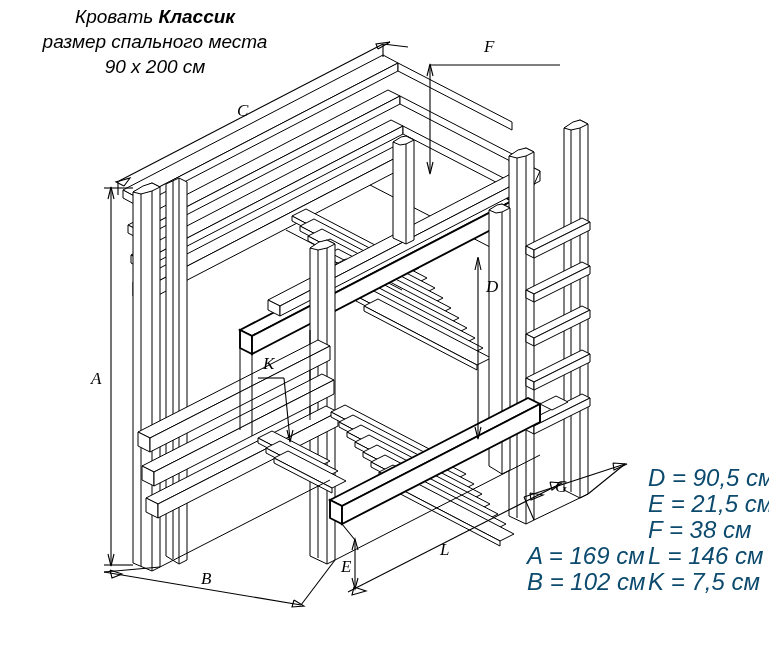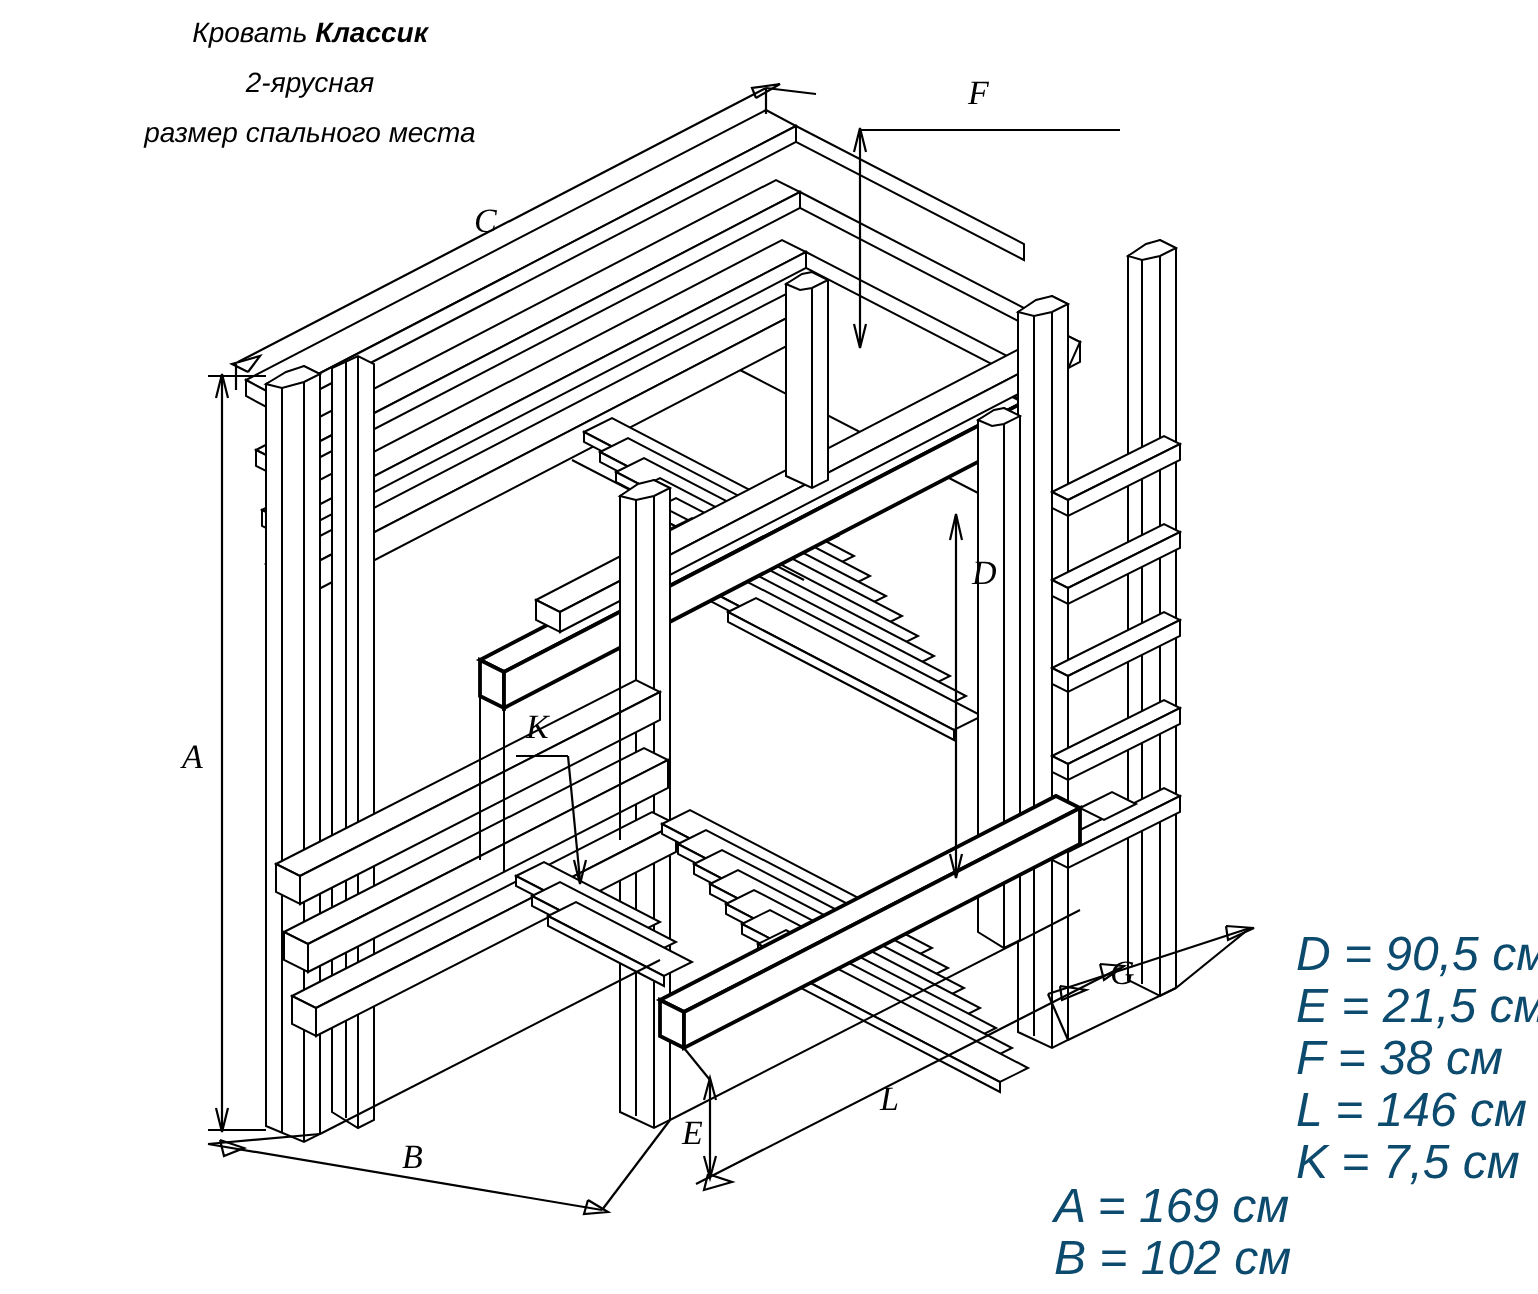--- a/index.html
+++ b/index.html
@@ -21,38 +21,37 @@
     width: 769px;
     height: 647px;
   }
   .title-block {
     position: absolute;
     left: 0px;
     top: 4px;
     width: 310px;
     text-align: center;
     font-style: italic;
-    font-size: 14px;
+    font-size: 19px;
     line-height: 25px;
     color: #000;
   }
   .title-line { display: block; white-space: nowrap; }
   .title-strong { font-weight: bold; }
   .legend {
     position: absolute;
     font-style: italic;
     font-size: 24px;
     line-height: 26px;
     white-space: nowrap;
     color: #0c4a6e;
   }
   .legend-col-left {
     left: 527px;
     top: 543px;
-    margin-top: 48px;
   }
   .legend-col-right {
     left: 648px;
     top: 465px;
   }
   .legend-row { display: block; }
   svg { display: block; }
   .ln { stroke: #000; fill: none; stroke-width: 1; }
   .fillw { fill: #ffffff; stroke: #000; stroke-width: 1; }
   .fillw-th { fill: #ffffff; stroke: #000; stroke-width: 1.9; }
@@ -64,22 +63,22 @@
     fill: #000;
   }
 </style>
 </head>
 <body>
 
 <div id="root">
 
   <div class="title-block">
     <span class="title-line"><span>Кровать </span><span class="title-strong">Классик</span></span>
-    <span class="title-line">2-ярусная</span>
     <span class="title-line">размер спального места</span>
+    <span class="title-line">90 x 200 см</span>
   </div>
 
   <svg width="769" height="647" viewBox="0 0 769 647">
 
     <g>
 
       <g>
 
         <polygon class="fillw" points="123,190 383,55 398,63 138,198"></polygon>
         <polygon class="fillw" points="123,190 138,198 138,206 123,198"></polygon>

